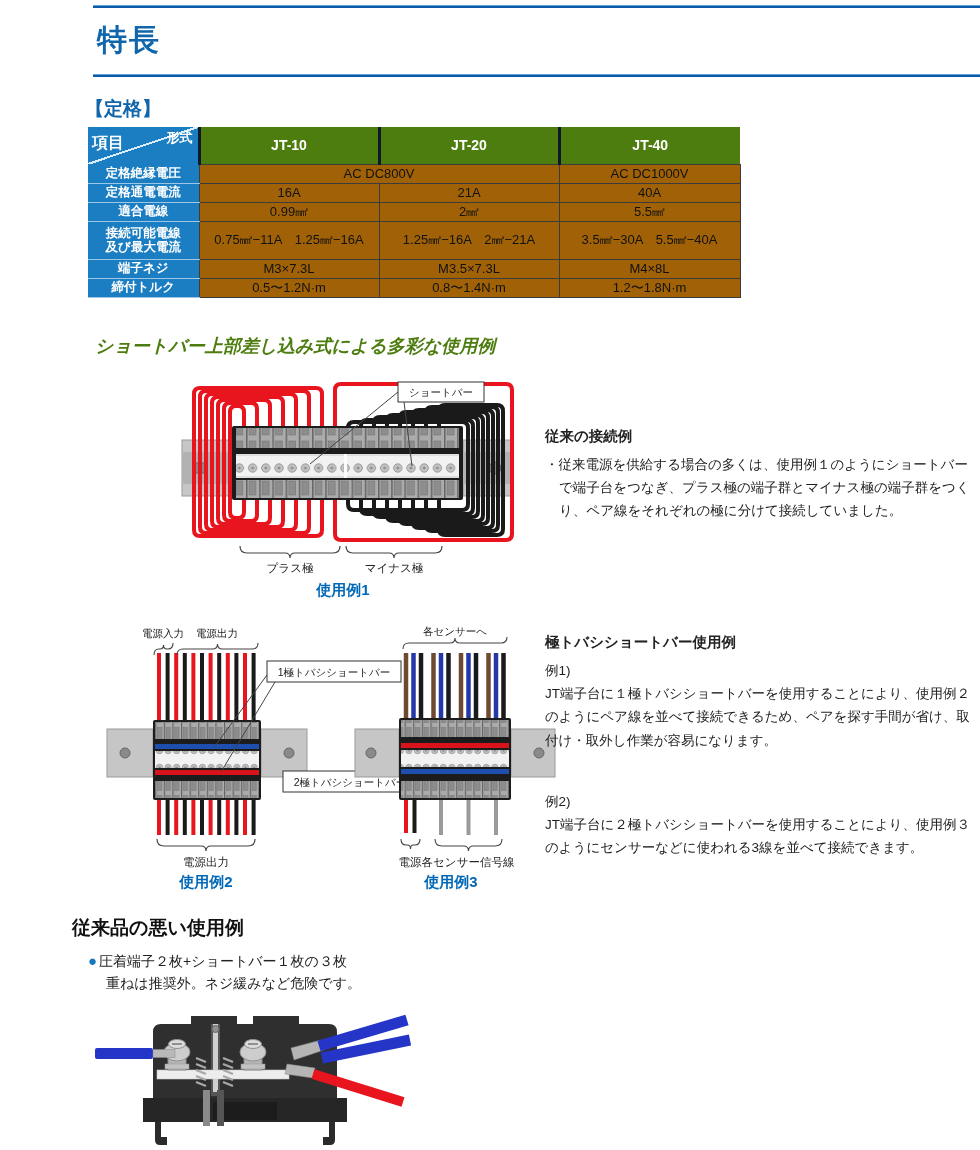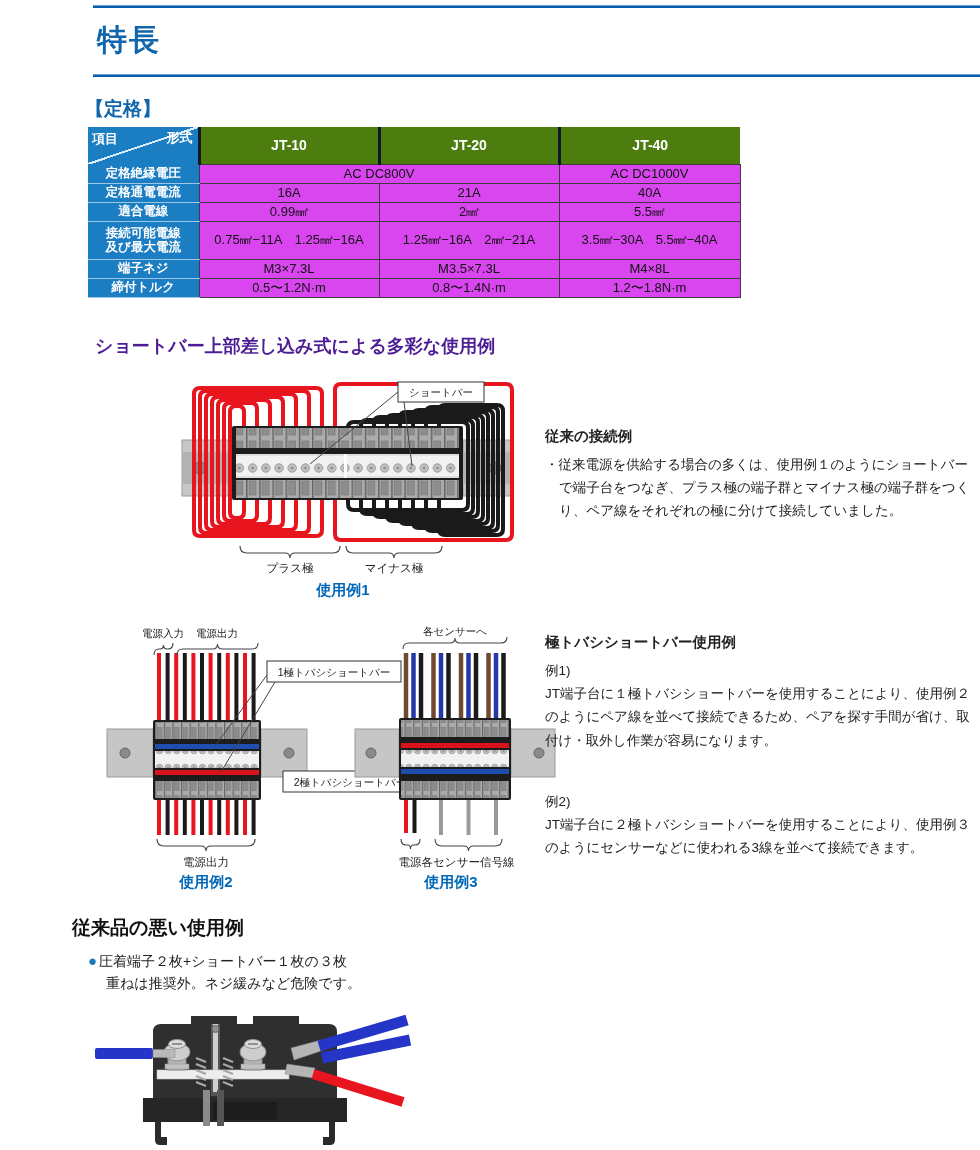--- a/index.html
+++ b/index.html
@@ -4,34 +4,34 @@
 <style>
   html,body{margin:0;padding:0;background:#fff;}
   #page{
     position:relative;width:980px;height:1150px;background:#ffffff;overflow:hidden;
     font-family:"Liberation Sans","DejaVu Sans",sans-serif;color:#222;
   }
   .abs{position:absolute;}
   .hline{height:3px;background:linear-gradient(#5fa5d9 0%,#5fa5d9 38%,#0d5ba8 38%,#0d5ba8 100%);}
   .page-title{font-size:30px;font-weight:bold;color:#1166ab;letter-spacing:2px;}
   .sub-title{font-size:19px;font-weight:bold;color:#1166ab;}
-  .sec-title{font-size:18px;font-weight:bold;color:#4c1d95;}
+  .sec-title{font-size:18px;font-weight:bold;color:#4d7c0f;font-style:italic;}
   .sec-title2{font-size:19px;font-weight:bold;color:#111;}
 
   
   table.ratings{border-collapse:collapse;table-layout:fixed;width:652px;padding-left:11px;}
   table.ratings td,table.ratings th{padding:0;text-align:center;vertical-align:middle;}
   .hd{background:#4d7c0f;color:#fff;font-weight:bold;font-size:14px;border-left:3px solid #0f172a;}
   .rh{background:#1b7dc2;color:#fff;font-weight:bold;font-size:12.5px;
       border-bottom:1px solid #9cc6e6;text-align:left;padding-left:4px;line-height:1.15;}
-  .dc{background:#d946ef;border:1px solid #3c3c3c;font-size:13px;color:#111;}
+  .dc{background:#a16207;border:1px solid #3c3c3c;font-size:13px;color:#111;}
   .corner{background:#1b7dc2;color:#fff;position:relative;
       background-image:linear-gradient(to bottom right,rgba(0,0,0,0) calc(50% - 1px),#d9ecf9 calc(50% - 1px),#d9ecf9 calc(50% + 1px),rgba(0,0,0,0) calc(50% + 1px));}
   .corner .c-top{position:absolute;top:2px;right:5px;font-size:13px;font-weight:bold;}
-  .corner .c-bot{position:absolute;bottom:16px;left:4px;font-size:13px;font-weight:bold;}
+  .corner .c-bot{position:absolute;bottom:10px;left:4px;font-size:16px;font-weight:bold;}
 
   .body-text{font-size:13.5px;line-height:1.72;color:#222;}
   .body-text .bt-head{font-weight:bold;font-size:14.5px;margin-bottom:4px;}
   .hang{padding-left:14px;text-indent:-14px;}
   .exrow{display:flex;margin-bottom:2px;flex-direction:column;}
   .exrow .exlab{width:36px;flex:none;}
   .exrow .exbody{flex:1;}
   .ex2{margin-top:38px;}
 
   .bullet-line{font-size:14px;line-height:1.7;color:#222;}

